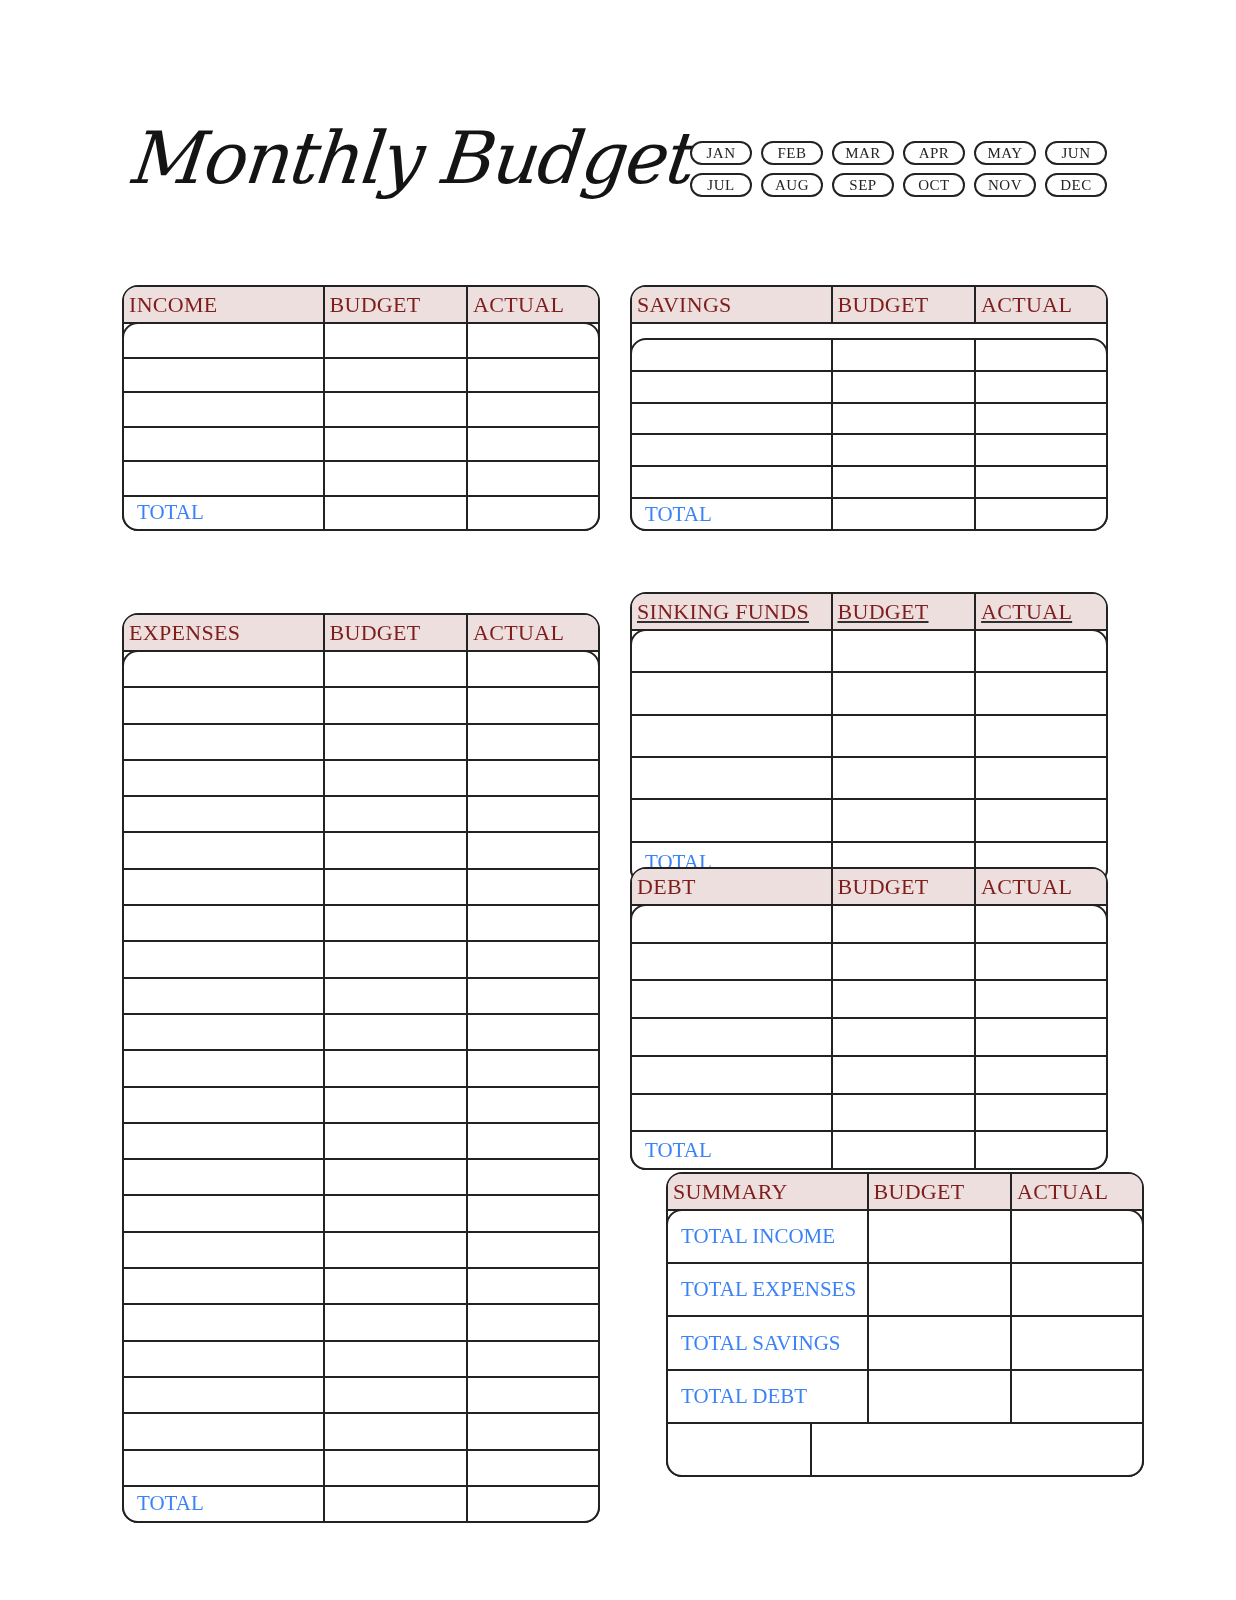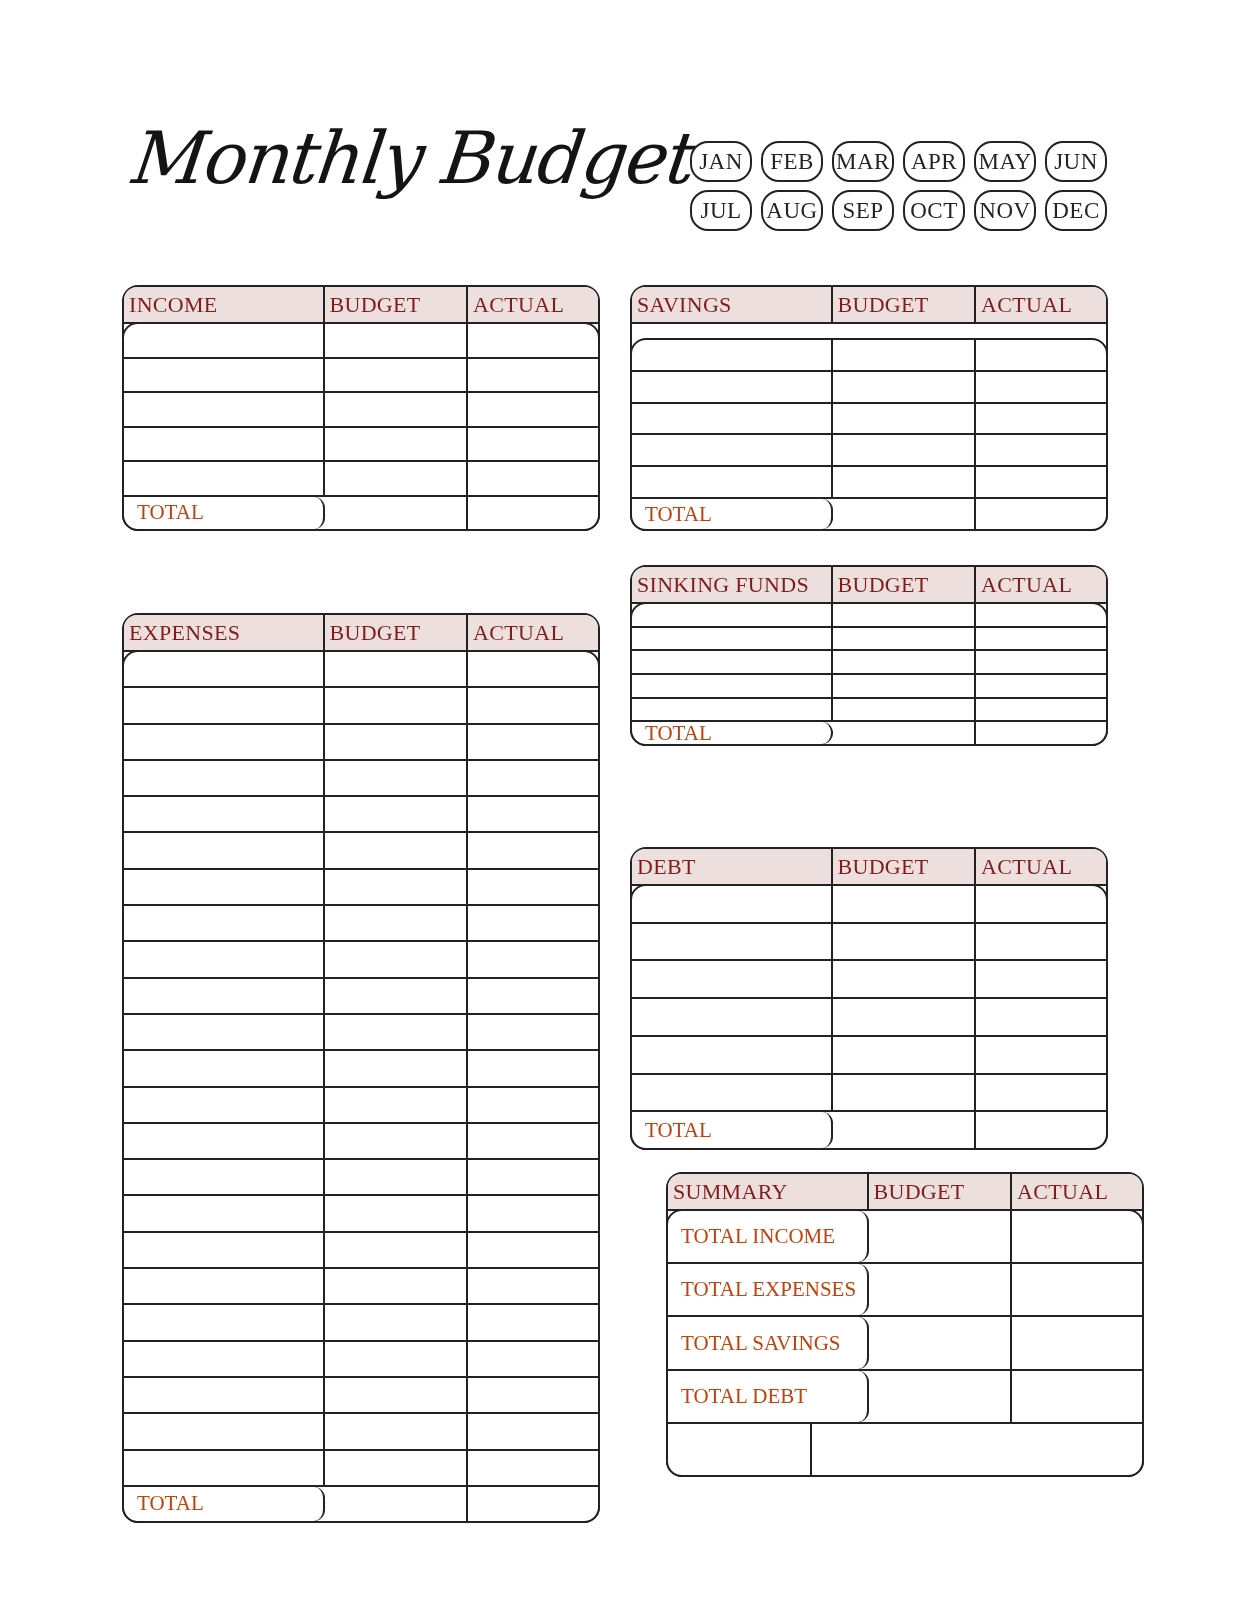--- a/index.html
+++ b/index.html
@@ -27,40 +27,40 @@
     transform:skewX(-8deg);transform-origin:left bottom;
   }
 
   
   .months{
     position:absolute;top:141px;left:690px;width:418px;
     display:flex;flex-wrap:wrap;gap:8px 9px;
   }
   .pill{
     box-sizing:border-box;
-    width:62px;height:41px;
+    width:62px;height:24px;
     border:2px solid var(--line);
     border-radius:18px;
     display:flex;align-items:center;justify-content:center;
-    font-size:23px;letter-spacing:.5px;color:#242424;
+    font-size:15px;letter-spacing:.5px;color:#242424;
     background:#fff;
   }
 
   
   .tbl{
     position:absolute;box-sizing:border-box;width:478px;
     border:2px solid var(--line);border-radius:16px;
     background:#fff;
     display:flex;flex-direction:column;
   }
   #t-income  {left:122px;top:285px;height:246px;}
   #t-savings {left:630px;top:285px;height:246px;gap:16px;}
   #t-expenses{left:122px;top:565px;height:910px;margin-top:48px;}
-  #t-sinking {left:630px;top:565px;height:181px;}
-  #t-debt    {left:630px;top:847px;height:303px;}
+  #t-sinking {left:630px;top:592px;height:293px;text-decoration:underline;}
+  #t-debt    {left:630px;top:867px;height:303px;}
   #t-summary {left:630px;top:1172px;height:305px;margin-left:36px;}
 
   .thead{
     flex:none;box-sizing:border-box;height:37px;
     display:flex;
     background:var(--pink);
     border-radius:13px 13px 0 0;
     border-bottom:2px solid var(--line);
   }
   .th{
@@ -87,21 +87,21 @@
   .td{box-sizing:border-box;border-right:2px solid var(--line);}
   .td:last-child{border-right:none;}
 
   .c1{width:42.3%;}
   .c2{width:30.3%;}
   .c3{width:27.4%;}
 
   .lbl{
     display:flex;align-items:center;
     padding-left:13px;padding-right:10px;
-    font-size:21px;color:#c2410c;line-height:23px;border-radius:11px;
+    font-size:21px;color:#3b82f6;line-height:23px;
   }
 </style>
 </head>
 <body>
 
 <div id="page">
 
   <div class="script-title">Monthly Budget</div>
 
   <div class="months">

